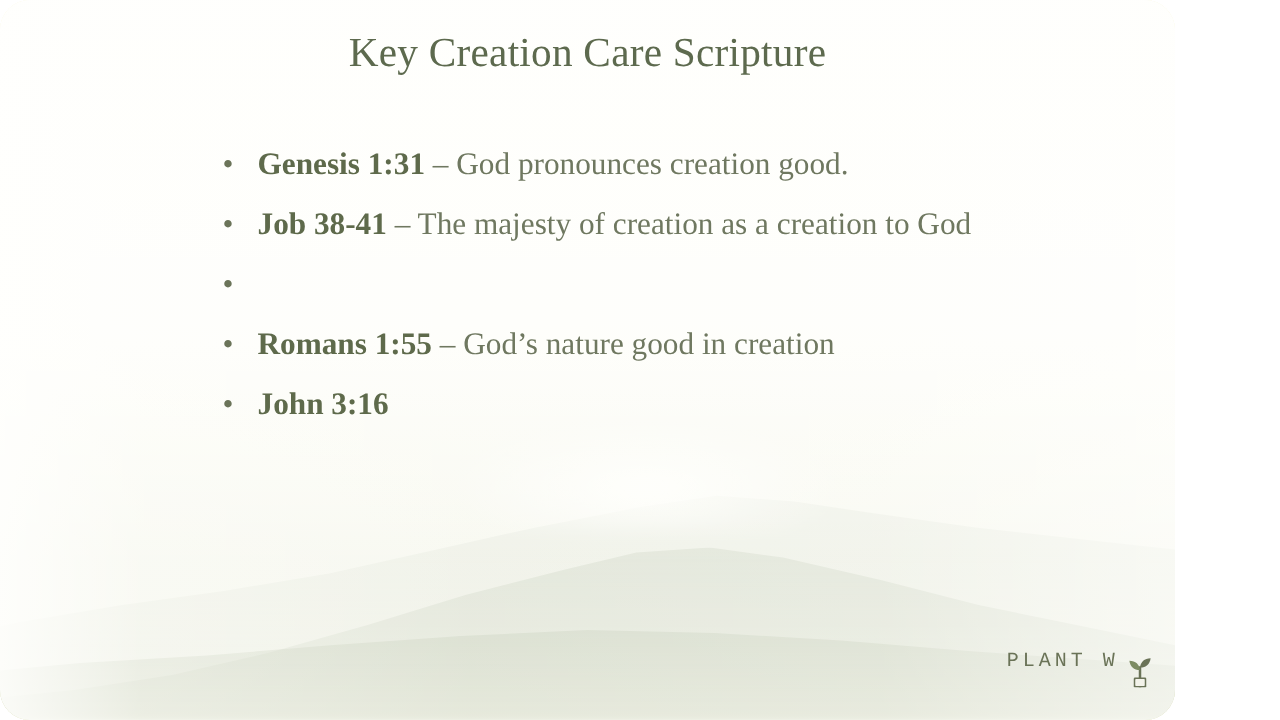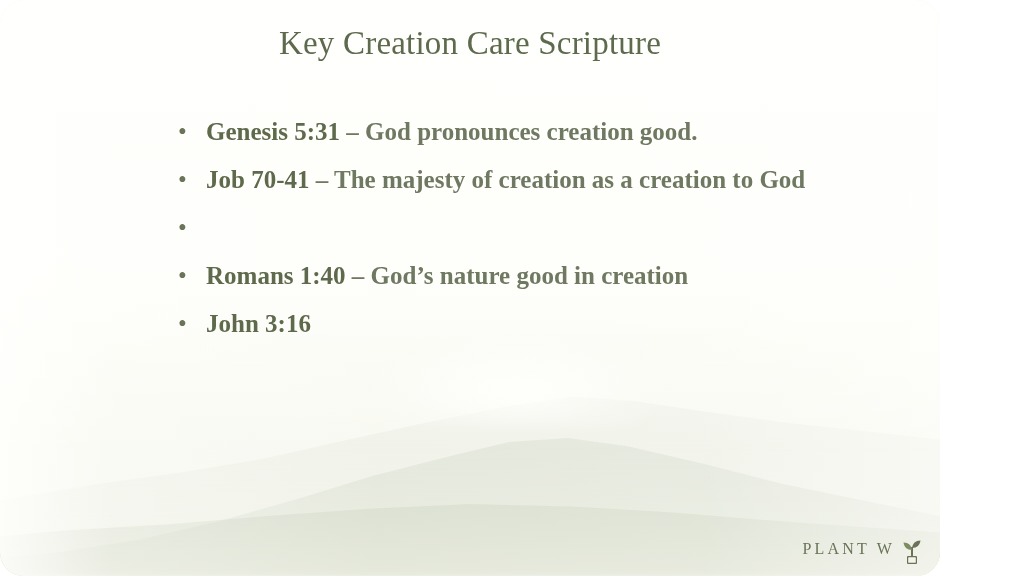--- a/index.html
+++ b/index.html
@@ -144,34 +144,34 @@
   .bullet-text {
     font-size: 25px;
     line-height: 34px;
     color: #6b7459;
   }
   .ref {
     font-weight: bold;
     color: #5e6a4b;
   }
   .desc {
-    font-weight: bold;
+    font-weight: normal;
     color: #6f7860;
   }
 
   
   .logo {
     position: absolute;
     right: 14px;
-    bottom: 12px;
+    bottom: 26px;
     display: flex;
-    align-items: center;
+    align-items: flex-start;
     gap: 3px;
     color: #6a7357;
-    font-family: Liberation Serif, serif;
+    font-family: Liberation Mono, monospace;
     font-size: 16px;
     letter-spacing: 3.2px;
   }
   .logo-mark {
     position: relative;
     width: 26px;
     height: 30px;
     margin: 0 1px;
   }
   .logo-text-a { white-space: nowrap; }
@@ -194,39 +194,39 @@
 
   <div class="content">
 
     <div class="slide-title">Key Creation Care Scripture</div>
 
     <div class="bullets">
 
       <div class="bullet-row">
         <span class="bullet-dot">•</span>
         <span class="bullet-text">
-          <span class="ref">Genesis 5:31</span><span class="desc"> – God pronounces creation good.</span>
-        </span>
-      </div>
-
-      <div class="bullet-row">
-        <span class="bullet-dot">•</span>
-        <span class="bullet-text">
-          <span class="ref">Job 70-41</span><span class="desc"> – The majesty of creation as a creation to God</span>
-        </span>
-      </div>
-
-      <div class="bullet-row">
-        <span class="bullet-dot">•</span>
-      </div>
-
-      <div class="bullet-row">
-        <span class="bullet-dot">•</span>
-        <span class="bullet-text">
-          <span class="ref">Romans 1:40</span><span class="desc"> – God’s nature good in creation</span>
+          <span class="ref">Genesis 1:31</span><span class="desc"> – God pronounces creation good.</span>
+        </span>
+      </div>
+
+      <div class="bullet-row">
+        <span class="bullet-dot">•</span>
+        <span class="bullet-text">
+          <span class="ref">Job 38-41</span><span class="desc"> – The majesty of creation as a creation to God</span>
+        </span>
+      </div>
+
+      <div class="bullet-row">
+        <span class="bullet-dot">•</span>
+      </div>
+
+      <div class="bullet-row">
+        <span class="bullet-dot">•</span>
+        <span class="bullet-text">
+          <span class="ref">Romans 1:55</span><span class="desc"> – God’s nature good in creation</span>
         </span>
       </div>
 
       <div class="bullet-row">
         <span class="bullet-dot">•</span>
         <span class="bullet-text">
           <span class="ref">John 3:16</span><span class="desc"></span>
         </span>
       </div>
 

